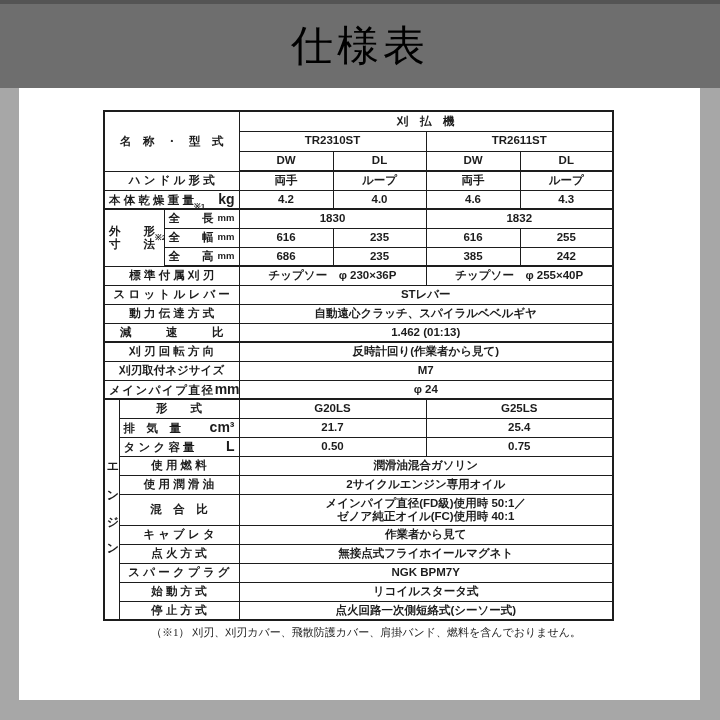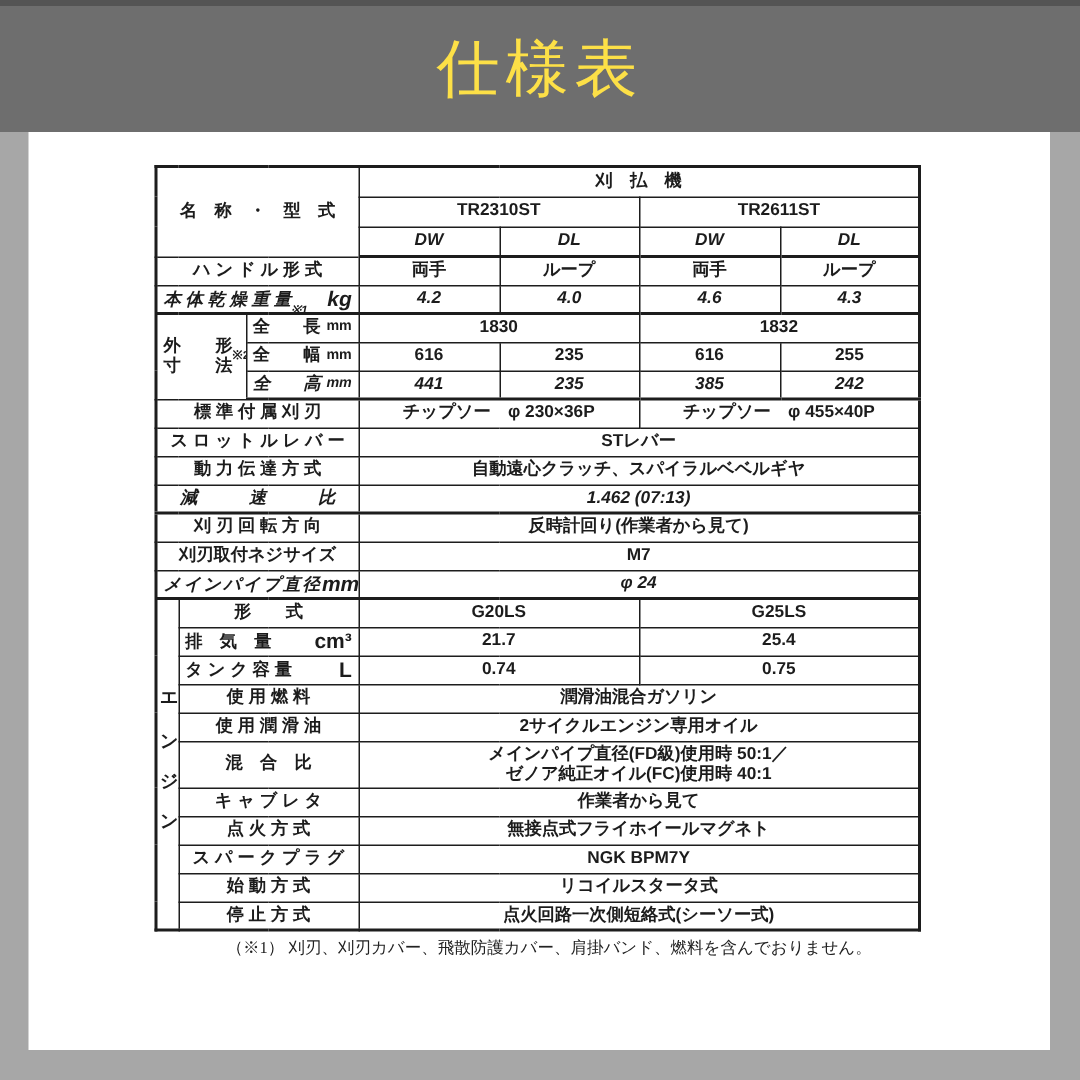--- a/index.html
+++ b/index.html
@@ -10,52 +10,52 @@
     font-family:"Liberation Sans", sans-serif;
     overflow:hidden;
   }
   .top-band {
     position:absolute; left:0; top:0; width:720px; height:88px;
     background:#6e6e6e;
     border-top:4px solid #545454;
     display:flex; align-items:center; justify-content:center;
   }
   .page-title {
-    color:#fde047; font-size:42px; letter-spacing:4px; font-weight:normal;
+    color:#000000; font-size:42px; letter-spacing:4px; font-weight:normal;
   }
   .card {
     position:absolute; left:19px; top:88px; width:681px; height:612px;
     background:#ffffff;
   }
   table.spec {
     position:absolute; left:84px; top:22px;
     width:509px; table-layout:fixed; border-collapse:collapse;
     border:2px solid #1d1d1d;
     font-size:11.5px; font-weight:bold; color:#1c1c1c;
   }
   table.spec td {
     border:1px solid #1d1d1d;
     text-align:center; vertical-align:middle;
     padding:0; line-height:1.15; white-space:nowrap; overflow:hidden;
   }
   tr.rh { height:20px; }
   tr.r  { height:19px; }
   tr.rm { height:31px; }
-  tr.thick > td { border-bottom-width:2px;font-style:italic; }
+  tr.thick > td { border-bottom-width:2px; }
   td.lab { text-align:left; padding-left:4px;margin-left:42px; }
   .flexlab { display:flex; align-items:flex-end; padding:0 4px; width:100%; }
   .flexlab .unit { margin-left:auto; font-size:14px; font-weight:bold; }
   .rgt { display:flex; align-items:center; margin-left:auto; }
   .rgt .unit2 { font-size:9.5px; margin-left:4px; }
   sup { font-size:8px; vertical-align:super; line-height:0; }
   td.vert span {
     writing-mode:vertical-rl; text-orientation:upright;
     letter-spacing:13px; font-size:12px; display:inline-block;
   }
-  .dimlab div { display:flex; padding:0 6px 0 4px;font-family:Liberation Mono, monospace; }
+  .dimlab div { display:flex; padding:0 6px 0 4px; }
   .two-line { line-height:13px; }
   .footnotes {
     position:absolute; left:132px; top:536px;
     font-family:Liberation Serif, serif;
     font-size:11px; color:#222; line-height:16px; white-space:nowrap;
   }
   .footnotes .fn3 { margin-left:-11px; }
 </style>
 </head>
 <body>
@@ -158,43 +158,43 @@
       <tr class="r thick">
         <td colspan="2">
           <div class="flexlab">
               <span>全</span>
               <span class="rgt">
                 <span>高</span>
                 <span class="unit2">mm</span>
               </span>
             </div>
         </td>
-        <td>441</td>
+        <td>686</td>
         <td>235</td>
         <td>385</td>
         <td>242</td>
       </tr>
 
       <tr class="r">
         <td class="lab" colspan="4">標 準 付 属 刈 刃</td>
         <td colspan="2">チップソー　φ 230×36P</td>
-        <td colspan="2">チップソー　φ 455×40P</td>
+        <td colspan="2">チップソー　φ 255×40P</td>
       </tr>
 
       <tr class="r">
         <td class="lab" colspan="4">ス ロ ッ ト ル レ バ ー</td>
         <td colspan="4">STレバー</td>
       </tr>
       <tr class="r">
         <td class="lab" colspan="4">動 力 伝 達 方 式</td>
         <td colspan="4">自動遠心クラッチ、スパイラルベベルギヤ</td>
       </tr>
       <tr class="r thick">
         <td class="lab" colspan="4">減　　　速　　　比</td>
-        <td colspan="4">1.462 (07:13)</td>
+        <td colspan="4">1.462 (01:13)</td>
       </tr>
       <tr class="r">
         <td class="lab" colspan="4">刈 刃 回 転 方 向</td>
         <td colspan="4">反時計回り(作業者から見て)</td>
       </tr>
       <tr class="r">
         <td class="lab" colspan="4">刈刃取付ネジサイズ</td>
         <td colspan="4">M7</td>
       </tr>
       <tr class="r thick">
@@ -223,21 +223,21 @@
         <td colspan="2">21.7</td>
         <td colspan="2">25.4</td>
       </tr>
       <tr class="r">
         <td colspan="3">
           <div class="flexlab">
               <span>タ ン ク 容 量</span>
               <span class="unit">L</span>
             </div>
         </td>
-        <td colspan="2">0.74</td>
+        <td colspan="2">0.50</td>
         <td colspan="2">0.75</td>
       </tr>
       <tr class="r">
         <td class="lab" colspan="3">使 用 燃 料</td>
         <td colspan="4">潤滑油混合ガソリン</td>
       </tr>
       <tr class="r">
         <td class="lab" colspan="3">使 用 潤 滑 油</td>
         <td colspan="4">2サイクルエンジン専用オイル</td>
       </tr>

